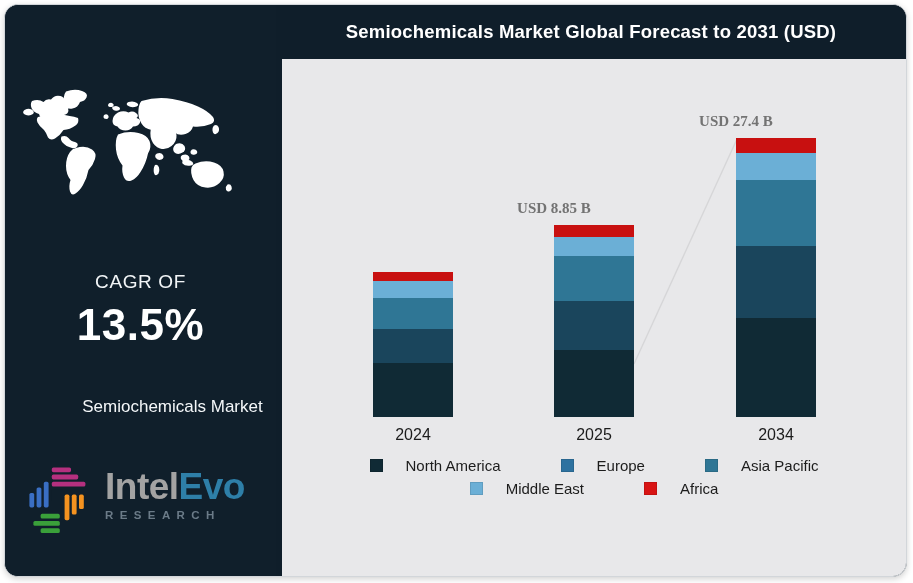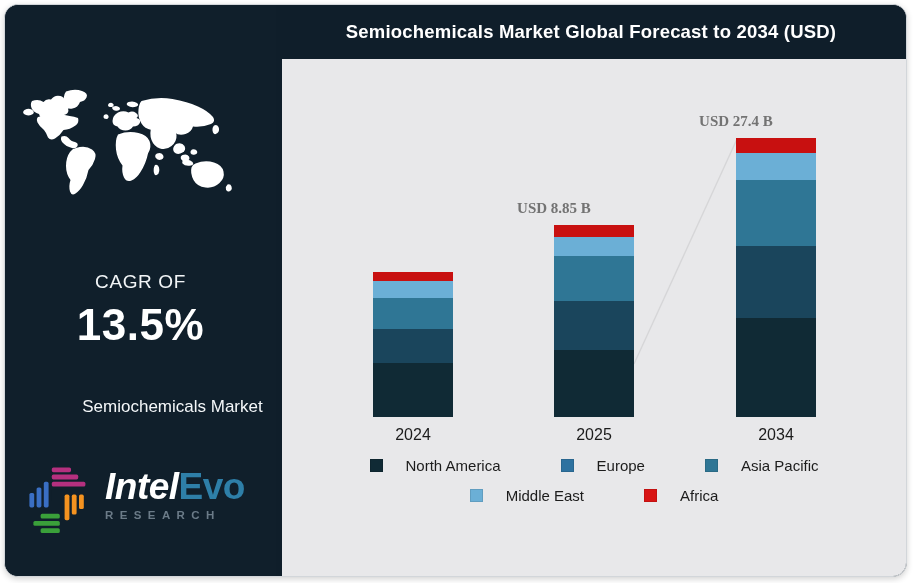--- a/index.html
+++ b/index.html
@@ -41,21 +41,21 @@
   
   #logo{
     position:absolute;left:18px;top:450px;width:245px;height:92px;
   }
   #logo-mark{position:absolute;left:0;top:6px;width:80px;height:80px;}
   #logo-mark svg{display:block;width:80px;height:80px;}
   #logo-text{
     position:absolute;left:82px;top:12px;width:165px;
   }
   #logo-word{font-size:37px;font-weight:700;letter-spacing:-0.5px;line-height:40px;}
-  #logo-word .t-intel{color:#ffffff;font-style:italic;}
+  #logo-word .t-intel{color:#a3a3a3;}
   #logo-word .t-evo{color:#2e7fa8;}
   #logo-sub{
     margin-top:2px;color:#6b7b88;font-size:11.5px;font-weight:600;letter-spacing:6.4px;
   }
   
   #title{
     position:absolute;left:271px;top:0;width:630px;height:54px;
     display:flex;align-items:center;justify-content:center;
     color:#ffffff;font-size:18.5px;font-weight:700;letter-spacing:.2px;
     background:#0f1e2a;
@@ -79,21 +79,21 @@
     color:#1c1c1c;font-size:16px;
   }
   
   #legend{
     position:absolute;left:0;top:398px;width:624px;
   }
   .legend-row{
     display:flex;justify-content:center;align-items:center;
   }
   .legend-row.row1{gap:60px;}
-  .legend-row.row2{gap:60px;margin-top:13px;}
+  .legend-row.row2{gap:60px;margin-top:6px;}
   .legend-item{display:flex;align-items:center;gap:23px;}
   .legend-swatch{
     width:11px;height:11px;display:inline-block;
     border:1px solid rgba(0,0,0,0.10);
   }
   .legend-text{color:#1c1c1c;font-size:15px;white-space:nowrap;}
 </style>
 </head>
 <body>
 
@@ -179,21 +179,21 @@
           <rect x="36" y="36" width="14" height="14" fill="#101f2b"></rect>
         </svg>
       </div>
       <div id="logo-text">
         <div id="logo-word"><span class="t-intel">Intel</span><span class="t-evo">Evo</span></div>
         <div id="logo-sub">RESEARCH</div>
       </div>
     </div>
   </div>
 
-  <div id="title">Semiochemicals Market Global Forecast to 2034 (USD)</div>
+  <div id="title">Semiochemicals Market Global Forecast to 2031 (USD)</div>
 
   <div id="chart-panel">
     <div id="plot">
 
       <svg class="connector" viewBox="0 0 624 517" xmlns="http://www.w3.org/2000/svg" aria-hidden="true">
         <line x1="352" y1="305" x2="455" y2="80" stroke="#d6d6d8" stroke-width="1.4"></line>
       </svg>
 
       <div class="bar" style="left:91px;top:213px;height:145px;">
         <span class="seg" style="height:9px;background:#c81010;"></span>

